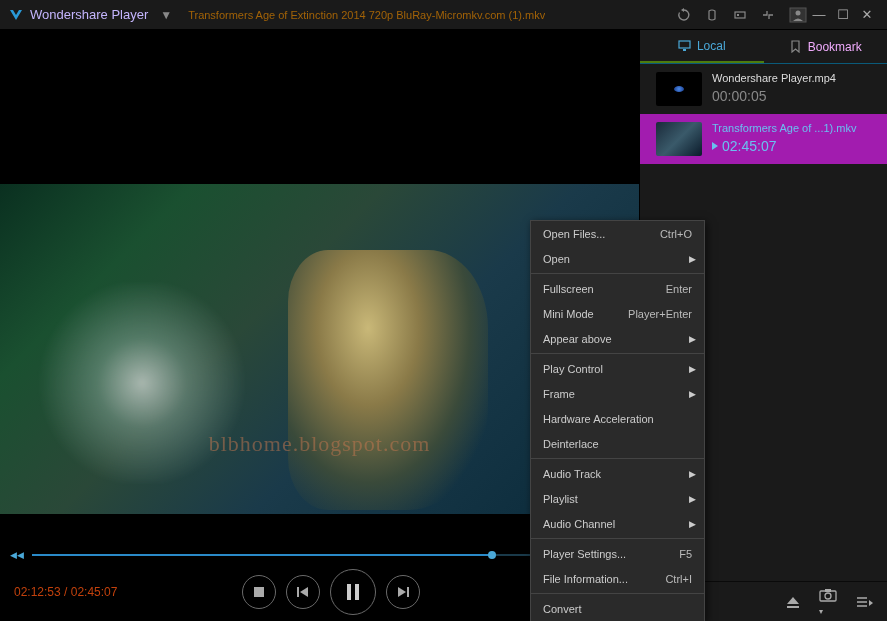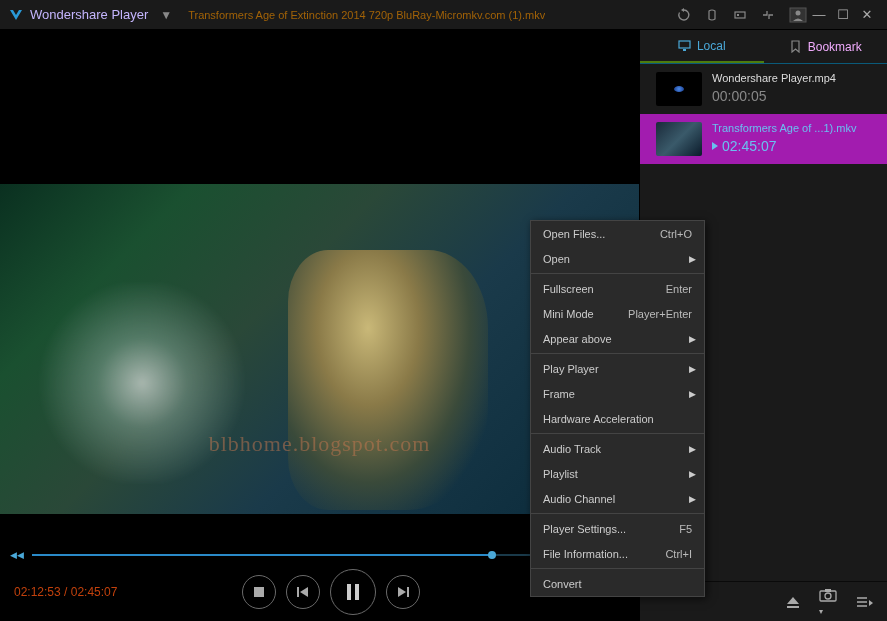--- a/index.html
+++ b/index.html
@@ -239,29 +239,32 @@
     <div class="cm-item">
       <span class="cm-label">Mini Mode</span>
       <span class="cm-shortcut">Player+Enter</span>
     </div>
     <div class="cm-item">
       <span class="cm-label">Appear above</span>
       <span class="cm-arrow">▶</span>
     </div>
     <div class="cm-sep"></div>
     <div class="cm-item">
-      <span class="cm-label">Play Player</span>
+      <span class="cm-label">Play Control</span>
       <span class="cm-arrow">▶</span>
     </div>
     <div class="cm-item">
       <span class="cm-label">Frame</span>
       <span class="cm-arrow">▶</span>
     </div>
     <div class="cm-item">
       <span class="cm-label">Hardware Acceleration</span>
+    </div>
+    <div class="cm-item">
+      <span class="cm-label">Deinterlace</span>
     </div>
     <div class="cm-sep"></div>
     <div class="cm-item">
       <span class="cm-label">Audio Track</span>
       <span class="cm-arrow">▶</span>
     </div>
     <div class="cm-item">
       <span class="cm-label">Playlist</span>
       <span class="cm-arrow">▶</span>
     </div>

